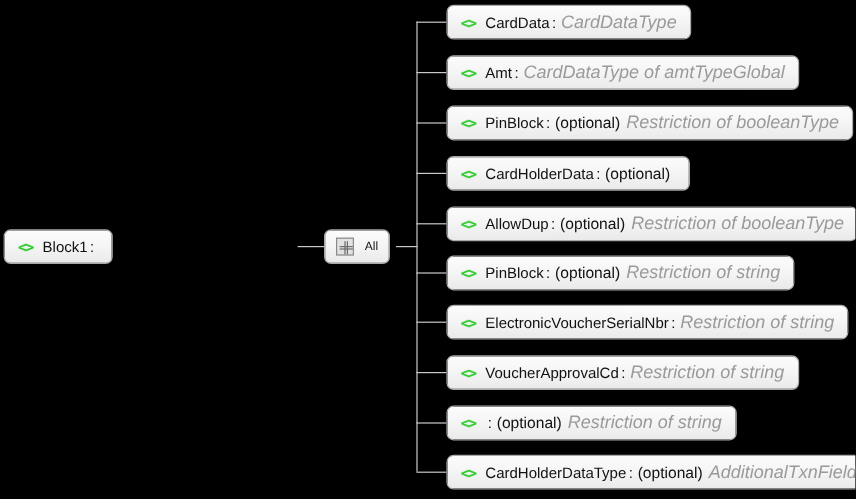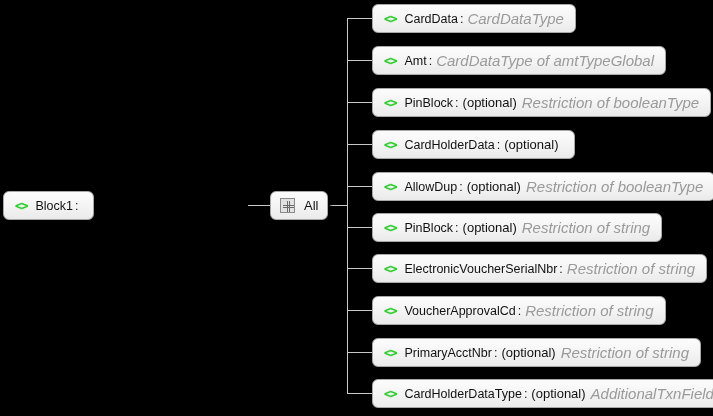--- a/index.html
+++ b/index.html
@@ -117,21 +117,21 @@
     position: absolute;
     left: 6px;
     top: 2px;
     width: 3px;
     height: 11px;
     box-sizing: border-box;
     border-left: 1px solid #6b6b6b;
     border-right: 1px solid #6b6b6b;
   }
   .all-label {
-    font-size: 13px;
+    font-size: 10px;
     color: #111111;
   }
 </style>
 </head>
 <body>
 
 <div id="canvas">
 
   <div class="line line-h" style="left:248px; top:205px; width:22px;"></div>
 
@@ -219,21 +219,20 @@
   <div class="node" style="left:372px; top:296px;">
     <span class="el-icon">&lt;&gt;</span>
     <span class="nm">VoucherApprovalCd</span>
     <span class="colon">:</span>
 
     <span class="ty">Restriction of string</span>
   </div>
 
   <div class="node" style="left:372px; top:338px;">
     <span class="el-icon">&lt;&gt;</span>
-    <span class="nm">PrimaryAcctNbr</span>
     <span class="colon">:</span>
     <span class="opt">(optional)</span>
     <span class="ty">Restriction of string</span>
   </div>
 
   <div class="node" style="left:372px; top:379px;">
     <span class="el-icon">&lt;&gt;</span>
     <span class="nm">CardHolderDataType</span>
     <span class="colon">:</span>
     <span class="opt">(optional)</span>

